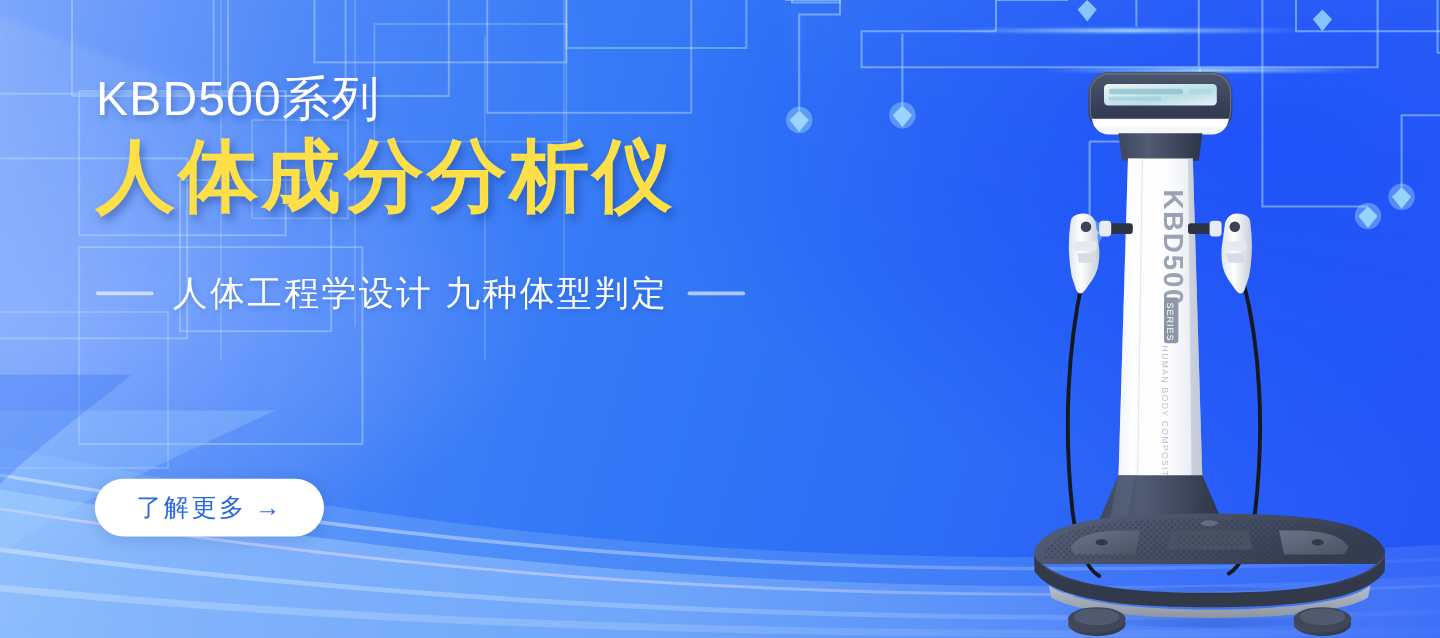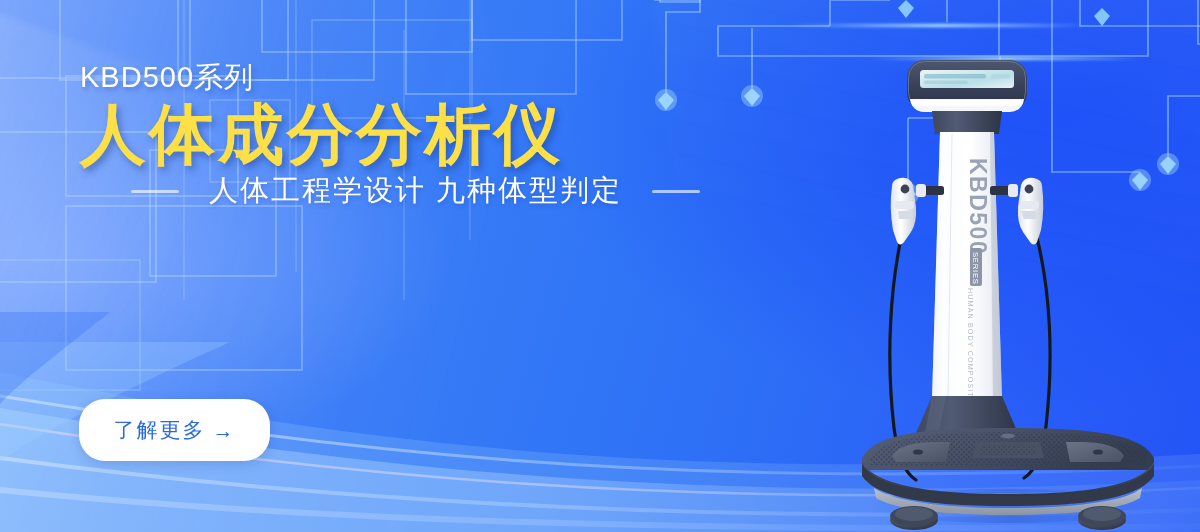--- a/index.html
+++ b/index.html
@@ -80,21 +80,21 @@
   
   .swoosh { position: absolute; left: 0; bottom: 0; width: 100%; height: 220px; }
 
   
   .copy {
     position: absolute;
     left: 80px; top: 62px;
     width: 620px;
   }
   .kicker {
-    font-size: 29px;
+    font-size: 40px;
     line-height: 1.05;
     font-weight: 400;
     color: #ffffff;
     letter-spacing: 1px;
     text-shadow: 2px 3px 5px rgba(18,52,130,0.34);
     margin: 0 0 6px 0;
     white-space: nowrap;
   }
   .headline {
     font-size: 66px;
@@ -102,42 +102,42 @@
     font-weight: 700;
     color: #fde047;
     letter-spacing: 3px;
     text-shadow: 3px 4px 7px rgba(16,48,122,0.42);
     margin: 0;
     white-space: nowrap;
   }
   .subline-row {
     display: flex;
     align-items: center;
-    gap: 30px;
-    justify-content: flex-end;
+    gap: 16px;
+    margin-top: 42px;
   }
   .rule {
     display: block;
     width: 48px; height: 3px;
     background: rgba(255,255,255,0.62);
     border-radius: 2px;
     flex: 0 0 auto;
   }
   .subline {
     font-size: 29px;
     font-weight: 400;
     color: #ffffff;
     letter-spacing: 2px;
     white-space: nowrap;
     text-shadow: 1px 2px 4px rgba(18,52,130,0.25);
   }
   .cta {
     position: absolute;
     left: 79px; top: 399px;
-    width: 191px; height: 62px;
+    width: 191px; height: 48px;
     border: none;
     border-radius: 26px;
     background: #ffffff;
     color: #2a6ade;
     font-family: "Liberation Sans", "DejaVu Sans", sans-serif;
     font-size: 21px;
     letter-spacing: 2px;
     cursor: pointer;
     box-shadow: 0 3px 12px rgba(20,52,120,0.18);
     display: flex;

